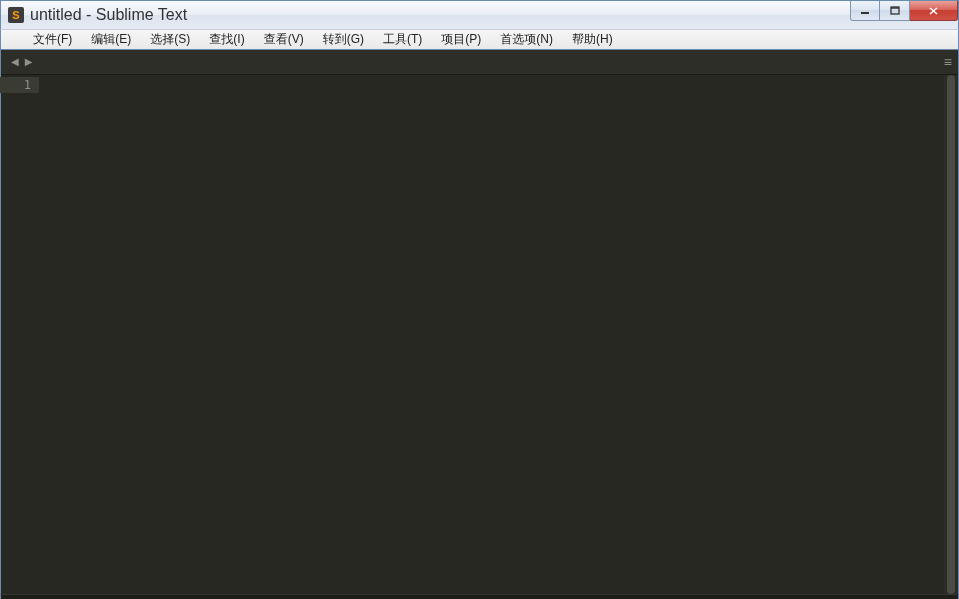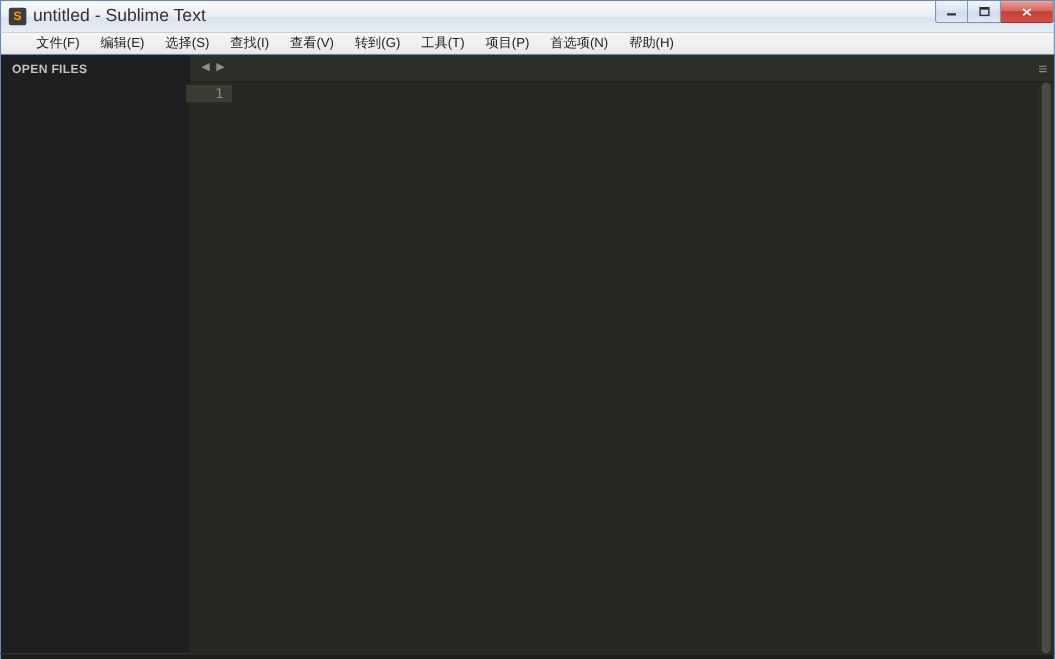--- a/index.html
+++ b/index.html
@@ -233,23 +233,20 @@
   <div class="menu-item">查看(V)</div>
   <div class="menu-item">转到(G)</div>
   <div class="menu-item">工具(T)</div>
   <div class="menu-item">项目(P)</div>
   <div class="menu-item">首选项(N)</div>
   <div class="menu-item">帮助(H)</div>
 </div>
 
 <div class="workspace">
 
-  <div class="sidebar">
-    <div class="section-title">OPEN FILES</div>
-  </div>
 
   <div class="editor-region">
     <div class="tabbar">
       <div class="tab-nav">
         <span class="arrow">◀</span>
         <span class="arrow">▶</span>
       </div>
       <div class="tab-menu">≡</div>
     </div>
     <div class="editor-body">

